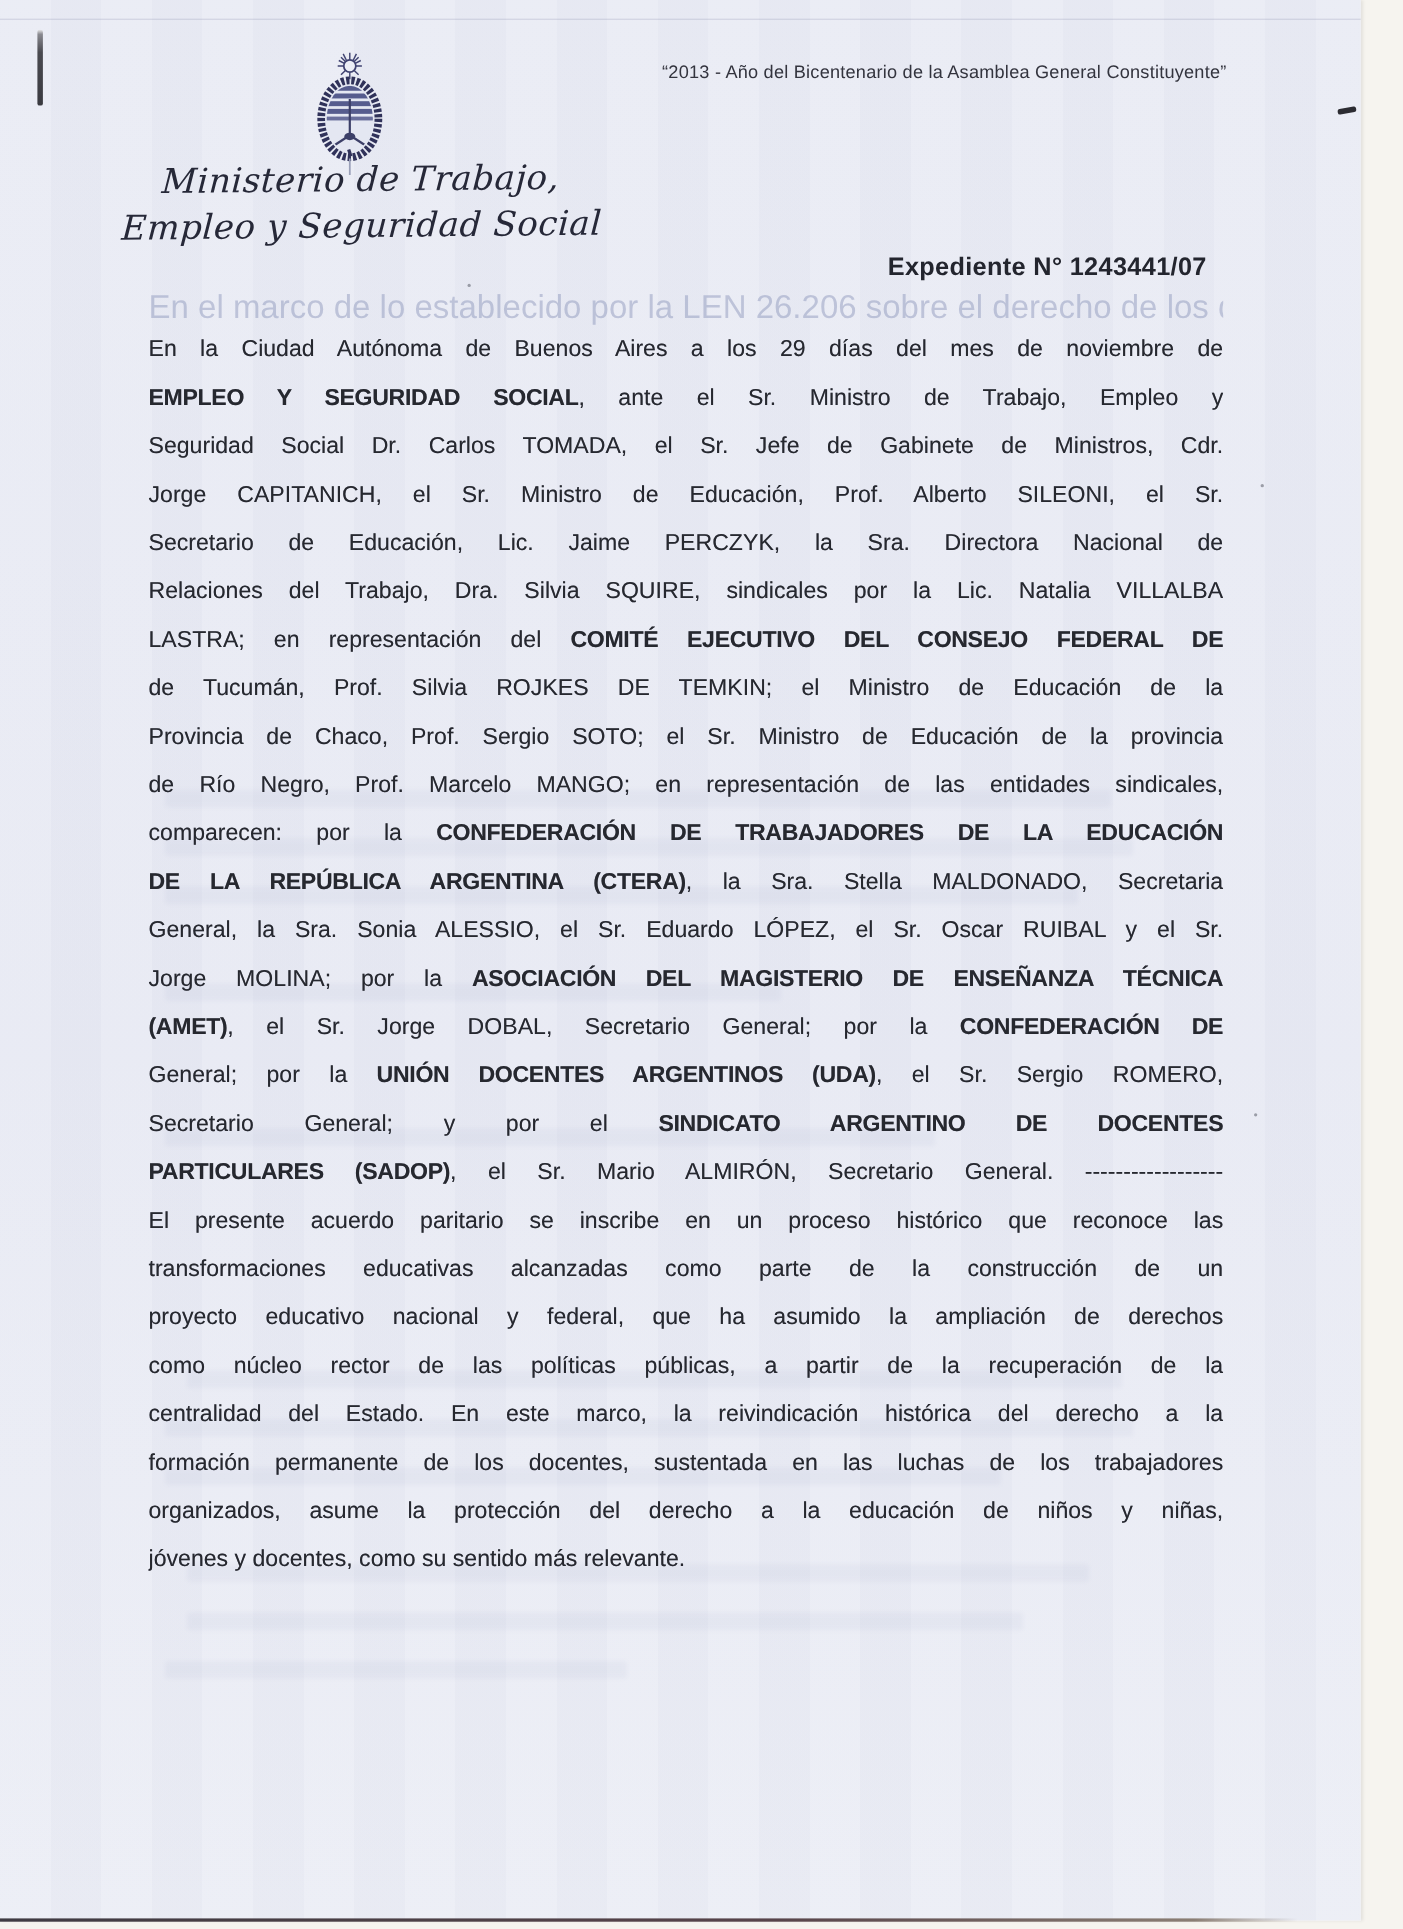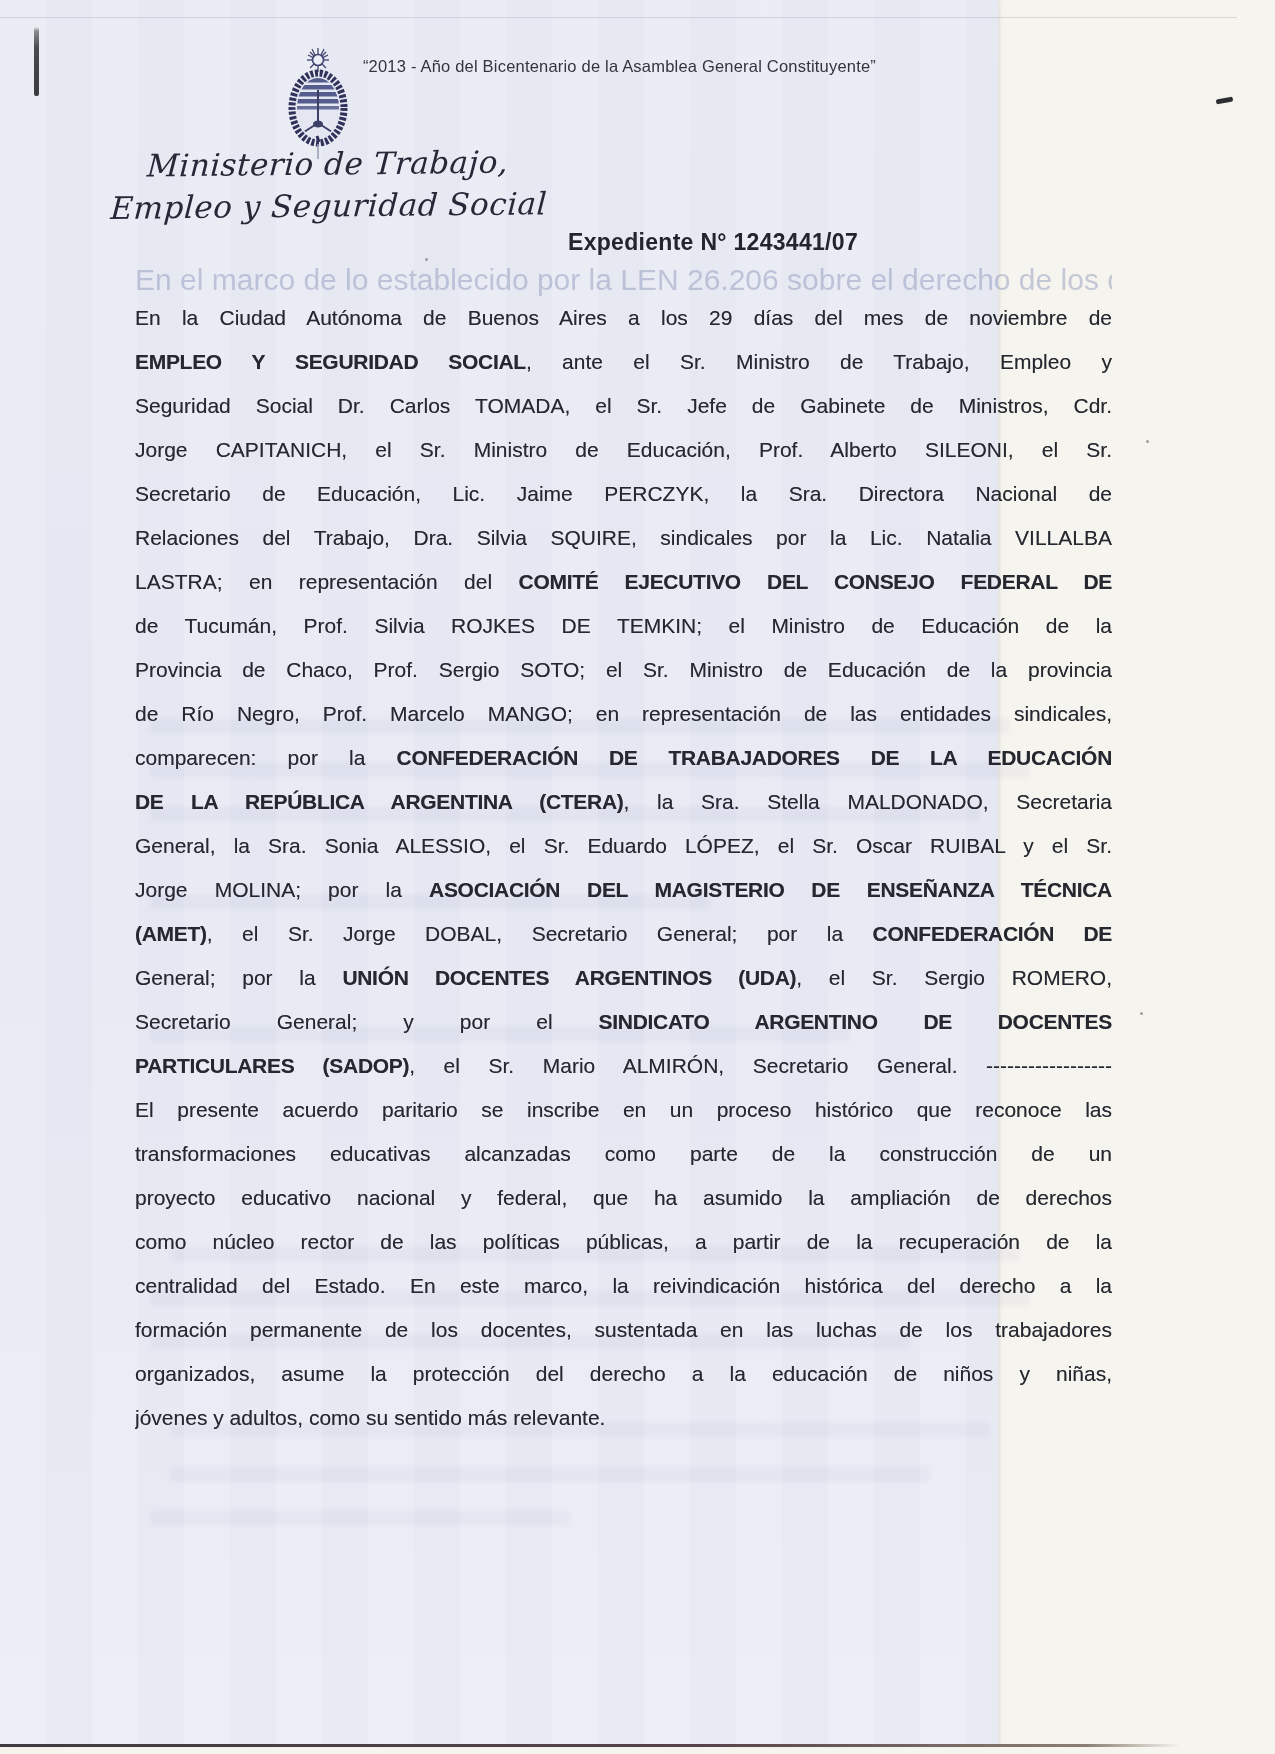--- a/index.html
+++ b/index.html
@@ -3,21 +3,21 @@
 <meta charset="utf-8">
 <style>
   html,body{margin:0;padding:0;}
   body{
     width:1275px;height:1754px;
     background:#f6f4ef;
     font-family:"Liberation Sans",sans-serif;
     overflow:hidden;position:relative;
   }
   .page{
-    position:absolute;left:0;top:0;width:998px;height:1746px;
+    position:absolute;left:0;top:0;width:1237px;height:1746px;
     background:
       repeating-linear-gradient(90deg, rgba(255,255,255,0.04) 0 46px, rgba(20,30,70,0.015) 46px 92px),
       linear-gradient(180deg,#eaecf5 0%,#e8eaf4 55%,#eceef6 100%);
     box-shadow:2px 0 3px rgba(0,0,0,0.08);
   }
   .crease-top{position:absolute;left:0;top:17px;width:1237px;height:1px;background:rgba(120,128,158,0.25);}
   .page-bottom-edge{position:absolute;left:0;top:1744px;width:1180px;height:3px;background:linear-gradient(90deg,#3f3b42 0%,#57444a 60%,#8a7e74 92%,rgba(140,130,120,0) 100%);}
   .staple{position:absolute;left:34px;top:27px;width:5px;height:69px;border-radius:2px;
     background:linear-gradient(180deg,#e8e8ea 0%,#8a8a90 6%,#4a4a50 30%,#3a3a40 100%);}
   .pen-dash{position:absolute;left:1216px;top:98px;width:17px;height:5px;border-radius:2px;background:#2c2c32;transform:rotate(-10deg);}
@@ -148,17 +148,17 @@
       <div class="line"><span>General; por la </span><span class="b">UNIÓN DOCENTES ARGENTINOS (UDA)</span><span>, el Sr. Sergio ROMERO,</span></div>
       <div class="line"><span>Secretario General; y por el </span><span class="b">SINDICATO ARGENTINO DE DOCENTES</span></div>
       <div class="line"><span class="b">PARTICULARES (SADOP)</span><span>, el Sr. Mario ALMIRÓN, Secretario General. ------------------</span></div>
       <div class="line"><span>El presente acuerdo paritario se inscribe en un proceso histórico que reconoce las</span></div>
       <div class="line"><span>transformaciones educativas alcanzadas como parte de la construcción de un</span></div>
       <div class="line"><span>proyecto educativo nacional y federal, que ha asumido la ampliación de derechos</span></div>
       <div class="line"><span>como núcleo rector de las políticas públicas, a partir de la recuperación de la</span></div>
       <div class="line"><span>centralidad del Estado. En este marco, la reivindicación histórica del derecho a la</span></div>
       <div class="line"><span>formación permanente de los docentes, sustentada en las luchas de los trabajadores</span></div>
       <div class="line"><span>organizados, asume la protección del derecho a la educación de niños y niñas,</span></div>
-      <div class="line no-just"><span>jóvenes y adultos, como su sentido más relevante.</span></div>
+      <div class="line no-just"><span>jóvenes y docentes, como su sentido más relevante.</span></div>
     </div>
 
   <div class="page-bottom-edge"></div>
 </div>
 
 </body></html>

